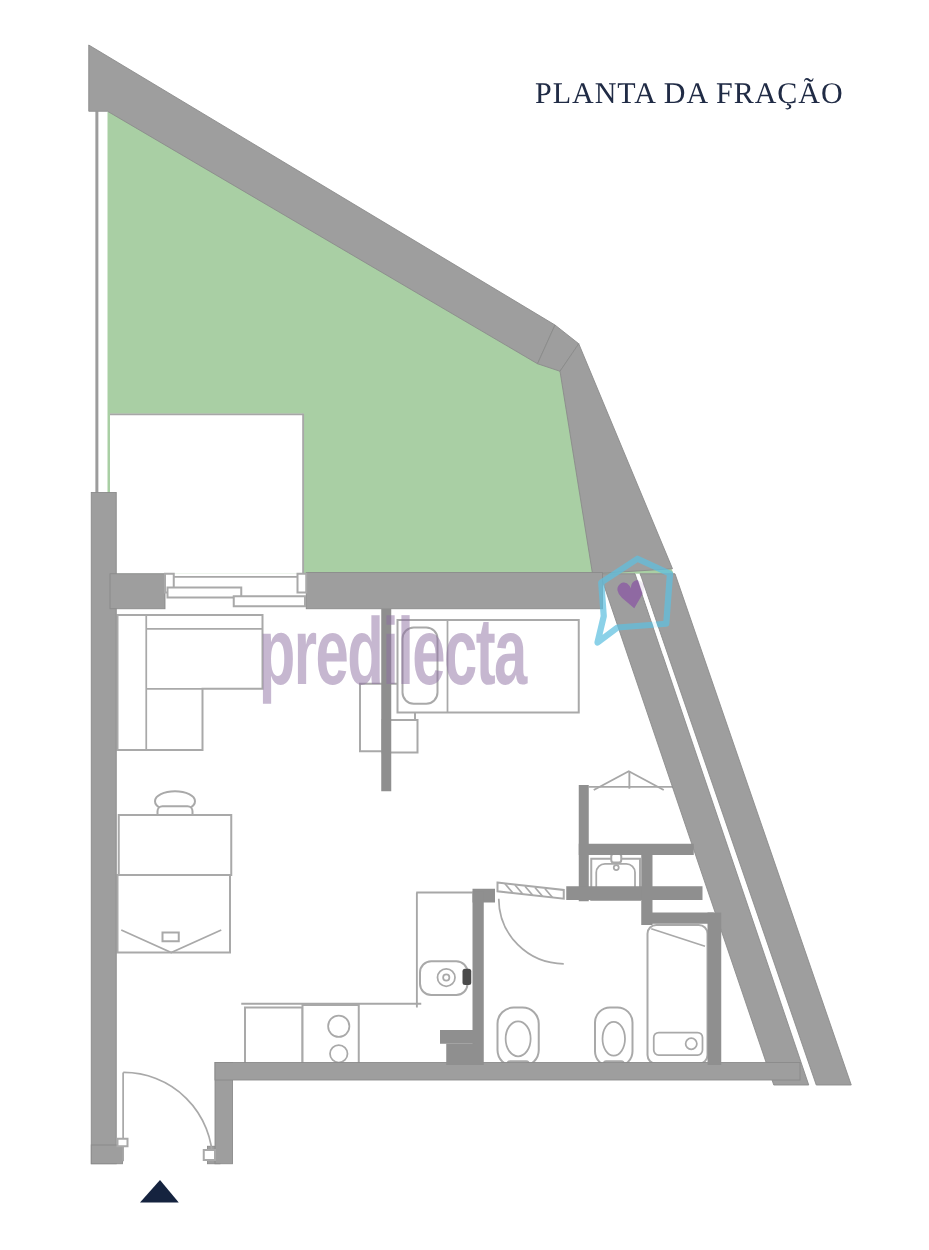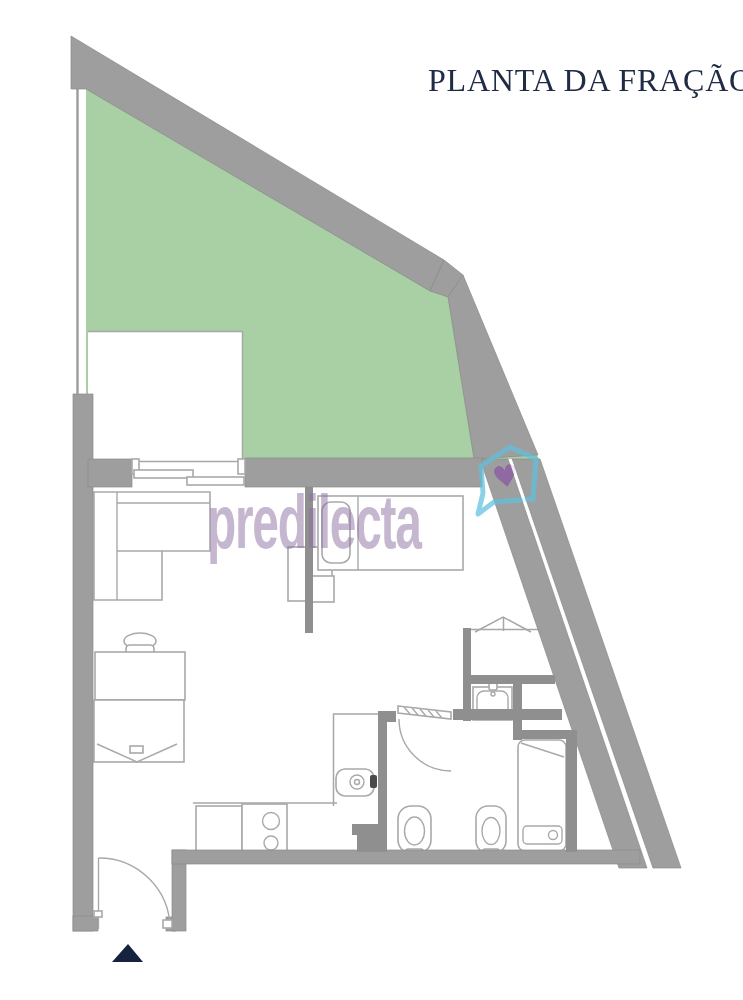--- a/index.html
+++ b/index.html
@@ -8,21 +8,21 @@
     --titleColor:#202b45; --watermarkColor:rgba(141,111,162,.5);
     --logoBlue:#5fc0e0; --heartPurple:#8a56a4; --northMarker:#15233f;
   }
   html,body{margin:0;padding:0;}
   body{background:#fff;font-family:"Liberation Sans",sans-serif;}
   .canvas{position:relative;width:743px;height:1000px;background:var(--background);overflow:hidden;}
   .plan-svg{position:absolute;left:0;top:0;}
   .page-title{
     position:absolute;left:428px;top:62px;width:245px;text-align:right;
     font-family:"Liberation Serif","DejaVu Serif",serif;
-    font-size:32px;letter-spacing:.8px;color:var(--titleColor);white-space:nowrap;
+    font-size:24px;letter-spacing:.8px;color:var(--titleColor);white-space:nowrap;
   }
   .watermark-text{
     position:absolute;left:207px;top:484px;
     font-family:"Liberation Sans","DejaVu Sans",sans-serif;
     font-weight:bold;font-size:76px;letter-spacing:-2px;line-height:1;
     color:var(--watermarkColor);transform:scaleX(.63);transform-origin:left top;
     white-space:nowrap;pointer-events:none;
   }
   .wall{fill:var(--wall);stroke:var(--wallEdge);stroke-width:.7;}
   .iwall{fill:var(--interiorWall);stroke:none;}

